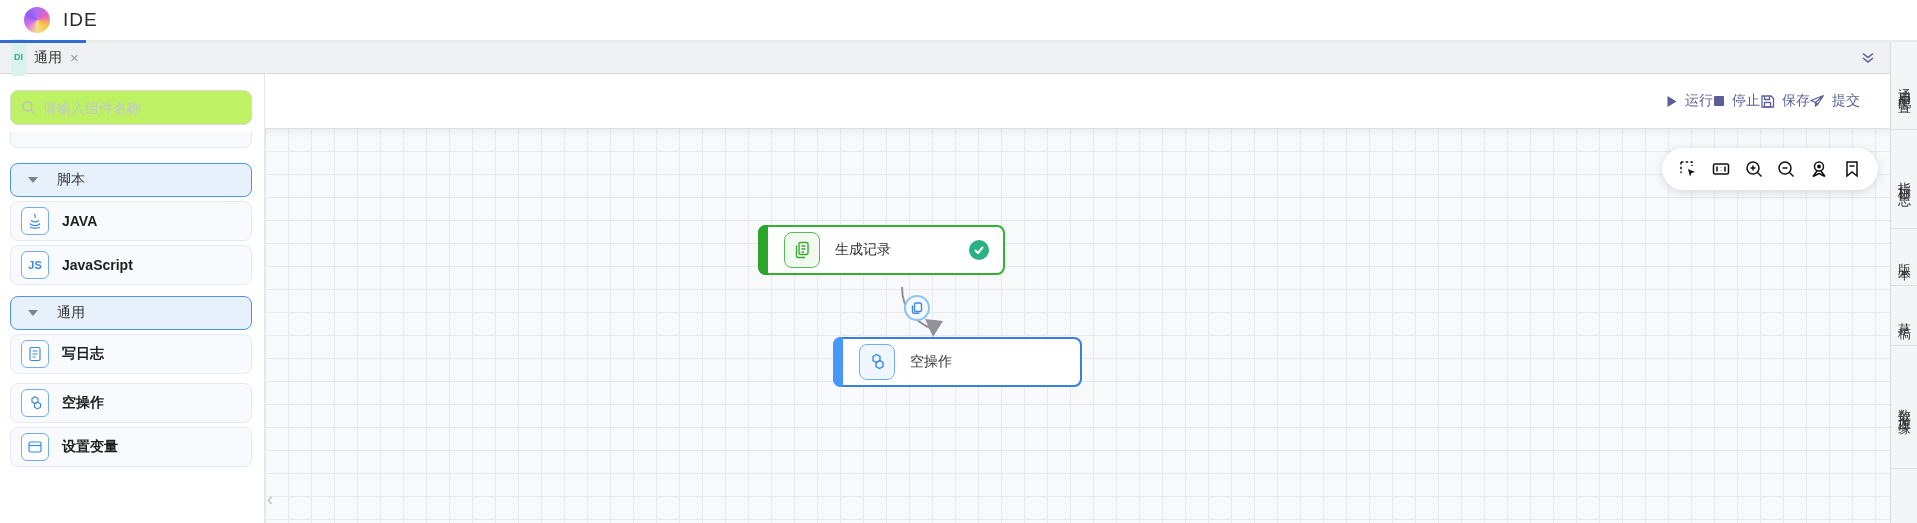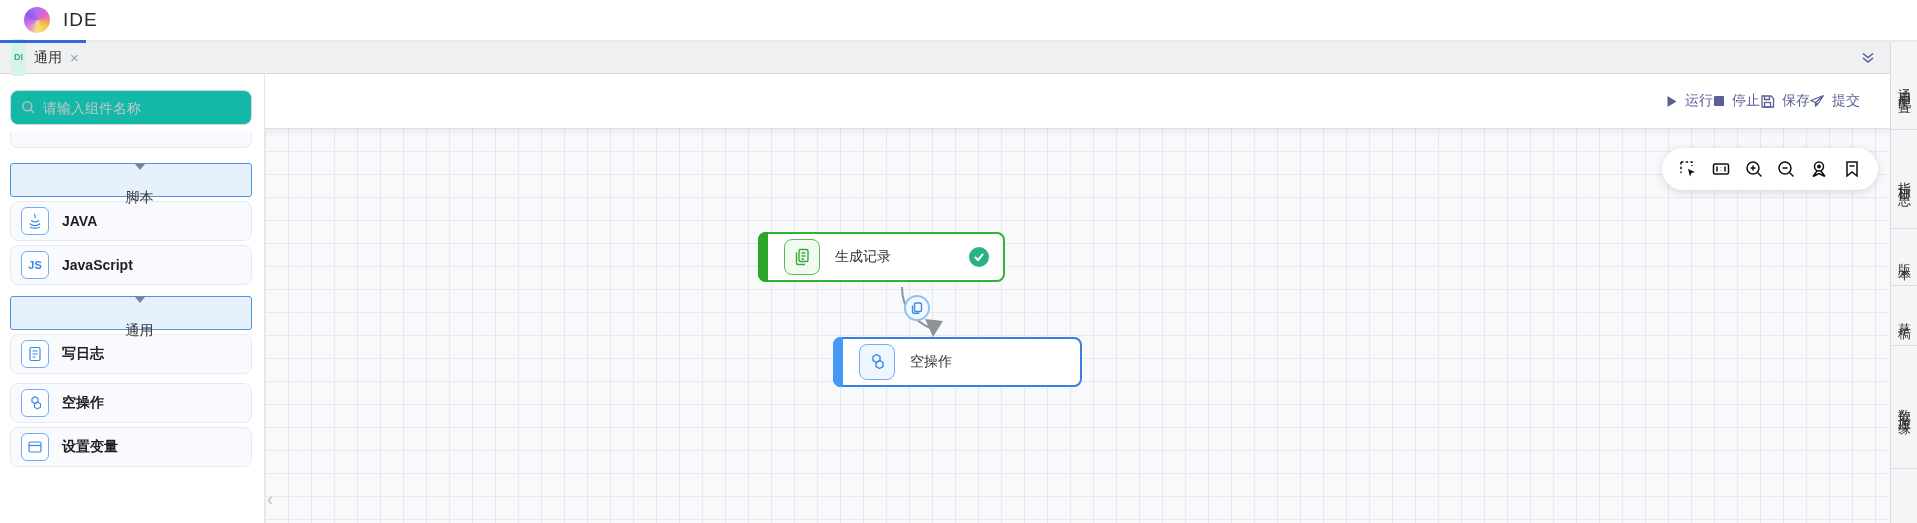--- a/index.html
+++ b/index.html
@@ -20,25 +20,25 @@
   .tabbar { height:32px; flex:none; background:#eef0f2; border-bottom:1px solid #d6d8db; position:relative; display:flex; align-items:center; }
   .tab-indicator { position:absolute; top:-2px; left:0; width:86px; height:3px; background:#2f6bd0; }
   .tab { margin-left:11px; display:flex; align-items:center; gap:8px; cursor:default; }
   .tab-badge { background:#d8f3ea; color:#2fae8c; font-size:9px; font-weight:bold; padding:14px 3px; border-radius:3px; line-height:1; }
   .tab-label { font-size:14px; color:#333; }
   .tab-close { color:#9aa0a6; font-size:15px; line-height:1; }
   .tab-collapse { margin-left:auto; margin-right:14px; display:flex; }
 
   
   .sidebar { width:265px; flex:none; background:#fff; border-right:1px solid #e5e7ea; padding:0 12px 0 10px; overflow:hidden; }
-  .search-box { margin-top:16px; height:35px; border:1px solid #d9d9d9; border-radius:8px; display:flex; align-items:center; padding:0 10px; gap:7px; background:#14b8a6; }
+  .search-box { margin-top:16px; height:35px; border:1px solid #d9d9d9; border-radius:8px; display:flex; align-items:center; padding:0 10px; gap:7px; background:#bef264; }
   .search-box input { border:none; outline:none; flex:1; font-size:14px; color:#333; font-family:"Liberation Sans",sans-serif; background:transparent; }
   .search-box input::placeholder { color:#c2c6ce; }
   .partial-item { margin-top:7px; height:16px; border:1px solid #e4eaf3; border-top:none; border-radius:0 0 8px 8px; background:#f8fafd; }
-  .section-header { margin-top:15px; height:34px; background:#e7f1fc; border:1px solid #4d94e8; border-radius:3px; display:flex; align-items:center; padding-left:17px; gap:19px; cursor:pointer;flex-direction:column; }
+  .section-header { margin-top:15px; height:34px; background:#e7f1fc; border:1px solid #4d94e8; border-radius:8px; display:flex; align-items:center; padding-left:17px; gap:19px; cursor:pointer; }
   .caret-down { width:0; height:0; border-left:5px solid transparent; border-right:5px solid transparent; border-top:6px solid #7d828c; }
   .section-label { font-size:14px; color:#333; }
   .comp-item { margin-top:4px; height:40px; background:#f8fafd; border:1px solid #e4eaf3; border-radius:8px; display:flex; align-items:center; padding-left:10px; gap:13px; cursor:pointer; }
   .comp-icon { width:28px; height:28px; flex:none; background:#fdfefe; border:1px solid #74acf2; border-radius:6px; display:grid; place-items:center; color:#3d87e8; font-size:11px; font-weight:bold; }
   .comp-label { font-size:14px; font-weight:600; color:#1f1f1f; }
   .mt9 { margin-top:9px; } .mt11 { margin-top:11px; }
 
   
   .canvas { flex:1; position:relative; background:#fff; min-width:0; overflow:hidden; }
   .action-band { height:54px; display:flex; align-items:center; justify-content:flex-end; padding-right:30px; background:#fff; }
@@ -49,21 +49,21 @@
                             linear-gradient(to bottom,#e7e9ee 1px,transparent 1px);
           background-size:23px 23px; }
   .grid::before { content:""; position:absolute; top:0; left:0; right:0; height:10px;
           background:linear-gradient(to bottom, rgba(60,70,90,0.07), transparent); }
 
   .pill-toolbar { position:absolute; top:74px; right:12px; width:216px; height:42px; background:#fff; border-radius:21px;
           box-shadow:0 2px 10px rgba(20,30,50,0.15); display:flex; align-items:center; justify-content:space-between; padding:0 16px; }
   .pill-icon { display:flex; cursor:pointer; color:#111; }
 
   .flow-node { position:absolute; height:50px; background:#fff; border-radius:8px; display:flex; align-items:center; padding-left:24px; gap:15px; cursor:pointer; }
-  .node-green { left:493px; top:158px; width:247px; border:2px solid #32b232; }
+  .node-green { left:493px; top:151px; width:247px; border:2px solid #32b232; }
   .node-green::before { content:""; position:absolute; left:-2px; top:-2px; width:10px; height:calc(100% + 4px); background:#2aa52a; border-radius:8px 0 0 8px; }
   .node-blue { left:568px; top:263px; width:249px; border:2px solid #3a7fe0; }
   .node-blue::before { content:""; position:absolute; left:-2px; top:-2px; width:10px; height:calc(100% + 4px); background:#4797f7; border-radius:8px 0 0 8px; }
   .node-icon-green { width:36px; height:36px; background:#f1faee; border:1.5px solid #5cb85c; border-radius:8px; display:grid; place-items:center; color:#3aa83a; flex:none; }
   .node-icon-blue { width:36px; height:36px; background:#eef6ff; border:1.5px solid #74acf2; border-radius:8px; display:grid; place-items:center; color:#3d87e8; flex:none; }
   .node-label { font-size:14px; font-weight:500; color:#333; }
   .status-check { position:absolute; right:14px; top:50%; transform:translateY(-50%); width:20px; height:20px; border-radius:50%; background:#2ab184; display:grid; place-items:center; }
 
   .edge-svg { position:absolute; inset:0; width:100%; height:100%; pointer-events:none; }
   .edge-badge { position:absolute; left:639px; top:221px; width:26px; height:26px; border-radius:50%; background:#f4faff; border:2px solid #8cc2f8; display:grid; place-items:center; color:#3d87e8; cursor:pointer; }

